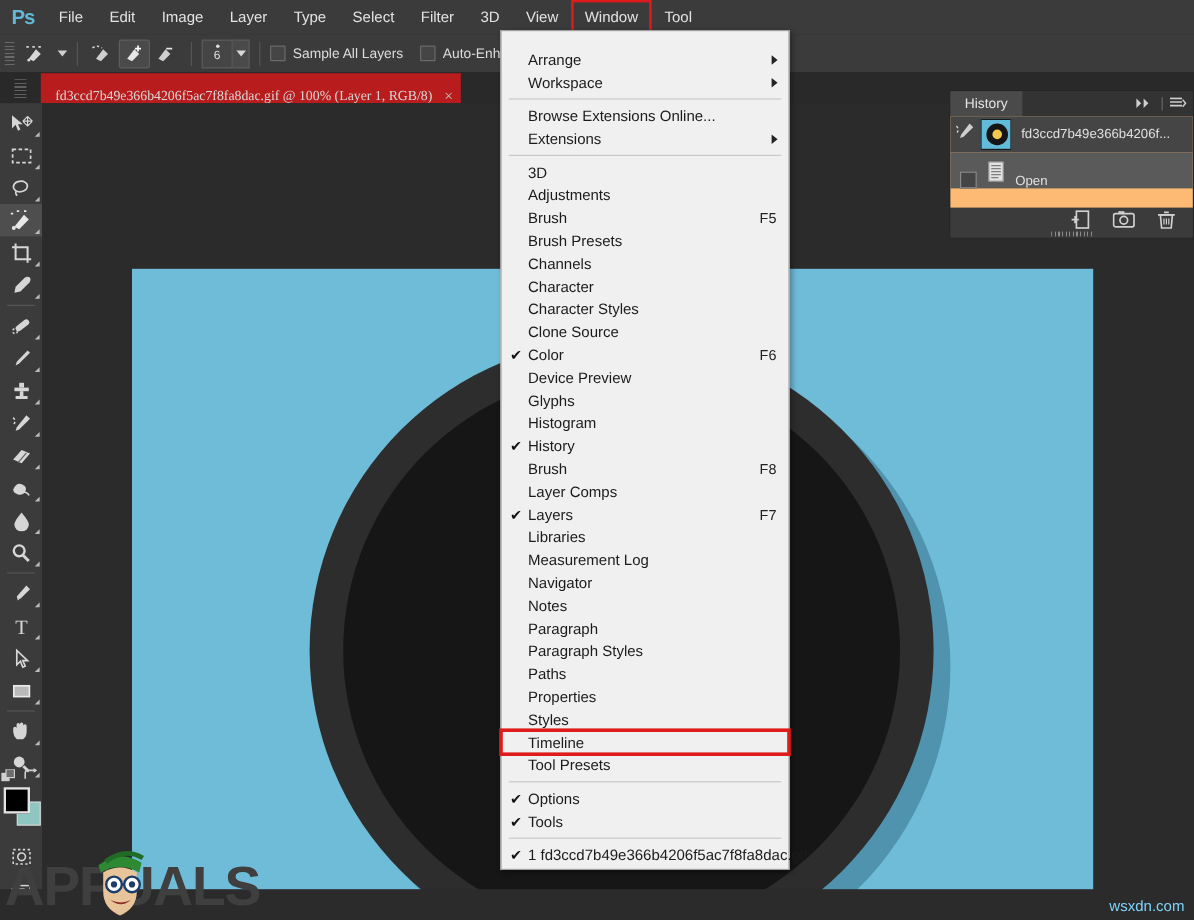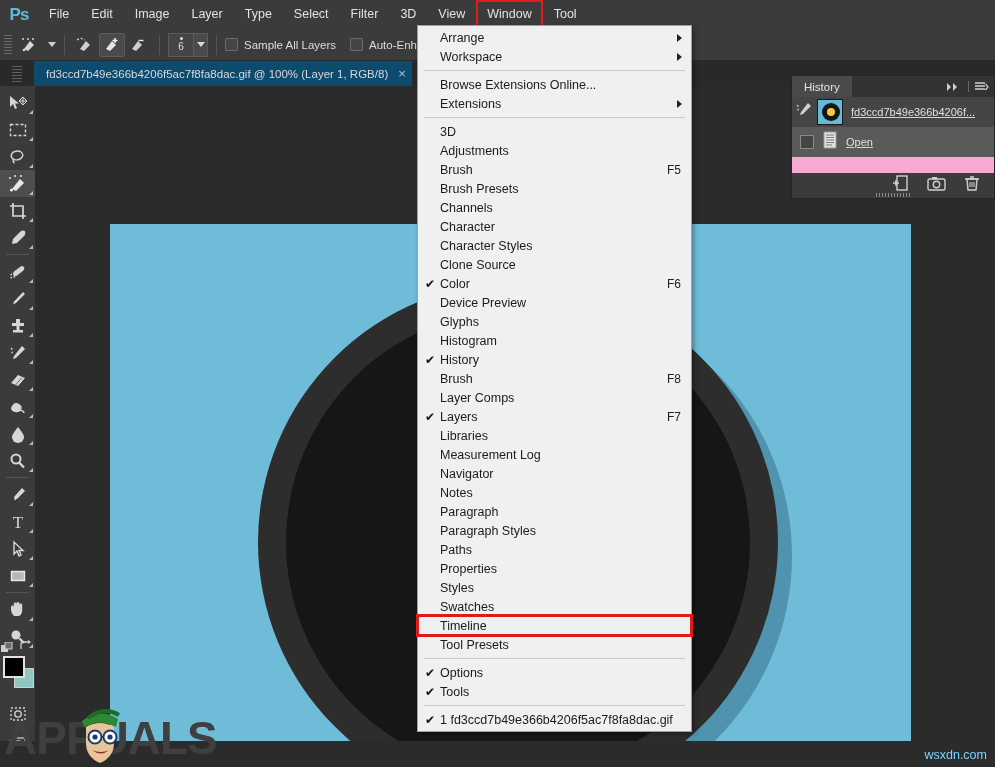--- a/index.html
+++ b/index.html
@@ -68,22 +68,22 @@
   
   #tabstrip{
     position:absolute; left:0; top:61px; width:995px; height:25px; background:#292929;
     display:flex; align-items:flex-end;
   }
   #tab-grip{
     width:34px;height:25px;
     background:repeating-linear-gradient(to bottom,#5f5f5f 0 1px,transparent 1px 3px) center/10px 16px no-repeat;
   }
   #doctab{
-    height:25px; background:#0c4a6e; display:flex; align-items:center;
-    padding:0 6px 0 12px; font-size:11.5px; color:#d8d8d8; white-space:nowrap;
+    height:25px; background:#b91c1c; display:flex; align-items:flex-end;
+    padding:0 6px 0 12px; font-size:11.5px; color:#d8d8d8; white-space:nowrap;font-family:Liberation Serif, serif;
   }
   #doctab-close{ margin-left:10px; font-size:13px; color:#c0c0c0; line-height:1; }
 
   
   #toolbar{
     position:absolute; left:0; top:86px; width:35px; height:681px;
     background:#3b3b3b; padding-top:3px;
   }
   .tool{
     width:35px;height:27px; display:flex;align-items:center;justify-content:center;
@@ -126,23 +126,23 @@
   .toe{ position:absolute; background:#fff; border-radius:50%; }
   #toe1{ left:340px; top:182px; width:26px; height:33px; }
   #toe2{ left:376px; top:166px; width:28px; height:36px; }
   #foot-low{
     position:absolute; left:360px; top:398px; width:72px; height:78px;
     background:#e9c48c; border-radius:50%;
   }
 
   
   #winmenu{
-    position:absolute; left:417px; top:25px; width:275px;
+    position:absolute; left:417px; top:25px; width:241px;
     background:#f0f0f0; border:1px solid #a0a0a0; color:#1b1b1b;
-    font-size:12.5px; z-index:40; padding:2px 0 2px 0;
+    font-size:12.5px; z-index:40; padding:14px 0 2px 0;
     box-shadow:2px 2px 5px rgba(0,0,0,.35);
   }
   .mrow{
     height:19px; display:flex; align-items:center; position:relative;
     padding-left:22px; padding-right:10px; white-space:nowrap;
   }
   .mrow .lbl{ flex:1; }
   .mrow .sc{ color:#222; font-size:12px; padding-left:18px; }
   .mrow .tick{ position:absolute; left:7px; font-size:12px; line-height:1; color:#111; }
   .mrow .arw{
@@ -158,24 +158,24 @@
     position:absolute; left:791px; top:75px; width:204px; height:124px;
     background:#3b3b3b; border:1px solid #252525; z-index:30;
   }
   #hist-tabs{ height:21px; background:#333; display:flex; align-items:stretch; }
   #hist-tab{
     background:#4a4a4a; color:#e4e4e4; font-size:11.5px;
     padding:0 12px; display:flex; align-items:center;
   }
   #hist-tabs-sp{ flex:1; }
   #hist-ctl{ display:flex; align-items:center; padding-right:5px; gap:6px; color:#cfcfcf; }
-  #hist-body{ background:#f9a8d4; height:76px; position:relative;text-decoration:underline; }
+  #hist-body{ background:#fdba74; height:76px; position:relative; }
   .hrow{ height:30px; display:flex; align-items:center; padding-left:4px; }
   .hrow.snap{ background:#454545; }
-  .hrow.sel{ background:#5a5a5a; }
+  .hrow.sel{ background:#5a5a5a;align-items:flex-end; }
   #snap-thumb{
     width:26px;height:26px; background:#62bcd9;
     border:1px solid #1a1a1a; position:relative; overflow:hidden; margin-left:3px;
   }
   #snap-thumb .blk{
     position:absolute; left:4px; top:3px; width:18px;height:18px;border-radius:50%;
     background:#151515;
   }
   #snap-thumb .yel{
     position:absolute; left:9px; top:8px; width:8px;height:8px;border-radius:50%;
@@ -597,23 +597,20 @@
       <span class="lbl">Paragraph Styles</span>
     </div>
     <div class="mrow">
       <span class="lbl">Paths</span>
     </div>
     <div class="mrow">
       <span class="lbl">Properties</span>
     </div>
     <div class="mrow">
       <span class="lbl">Styles</span>
-    </div>
-    <div class="mrow">
-      <span class="lbl">Swatches</span>
     </div>
     <div class="mrow hl">
       <span class="lbl">Timeline</span>
     </div>
     <div class="mrow">
       <span class="lbl">Tool Presets</span>
     </div>
     <div class="msep"></div>
     <div class="mrow">
       <span class="tick">✔</span>

